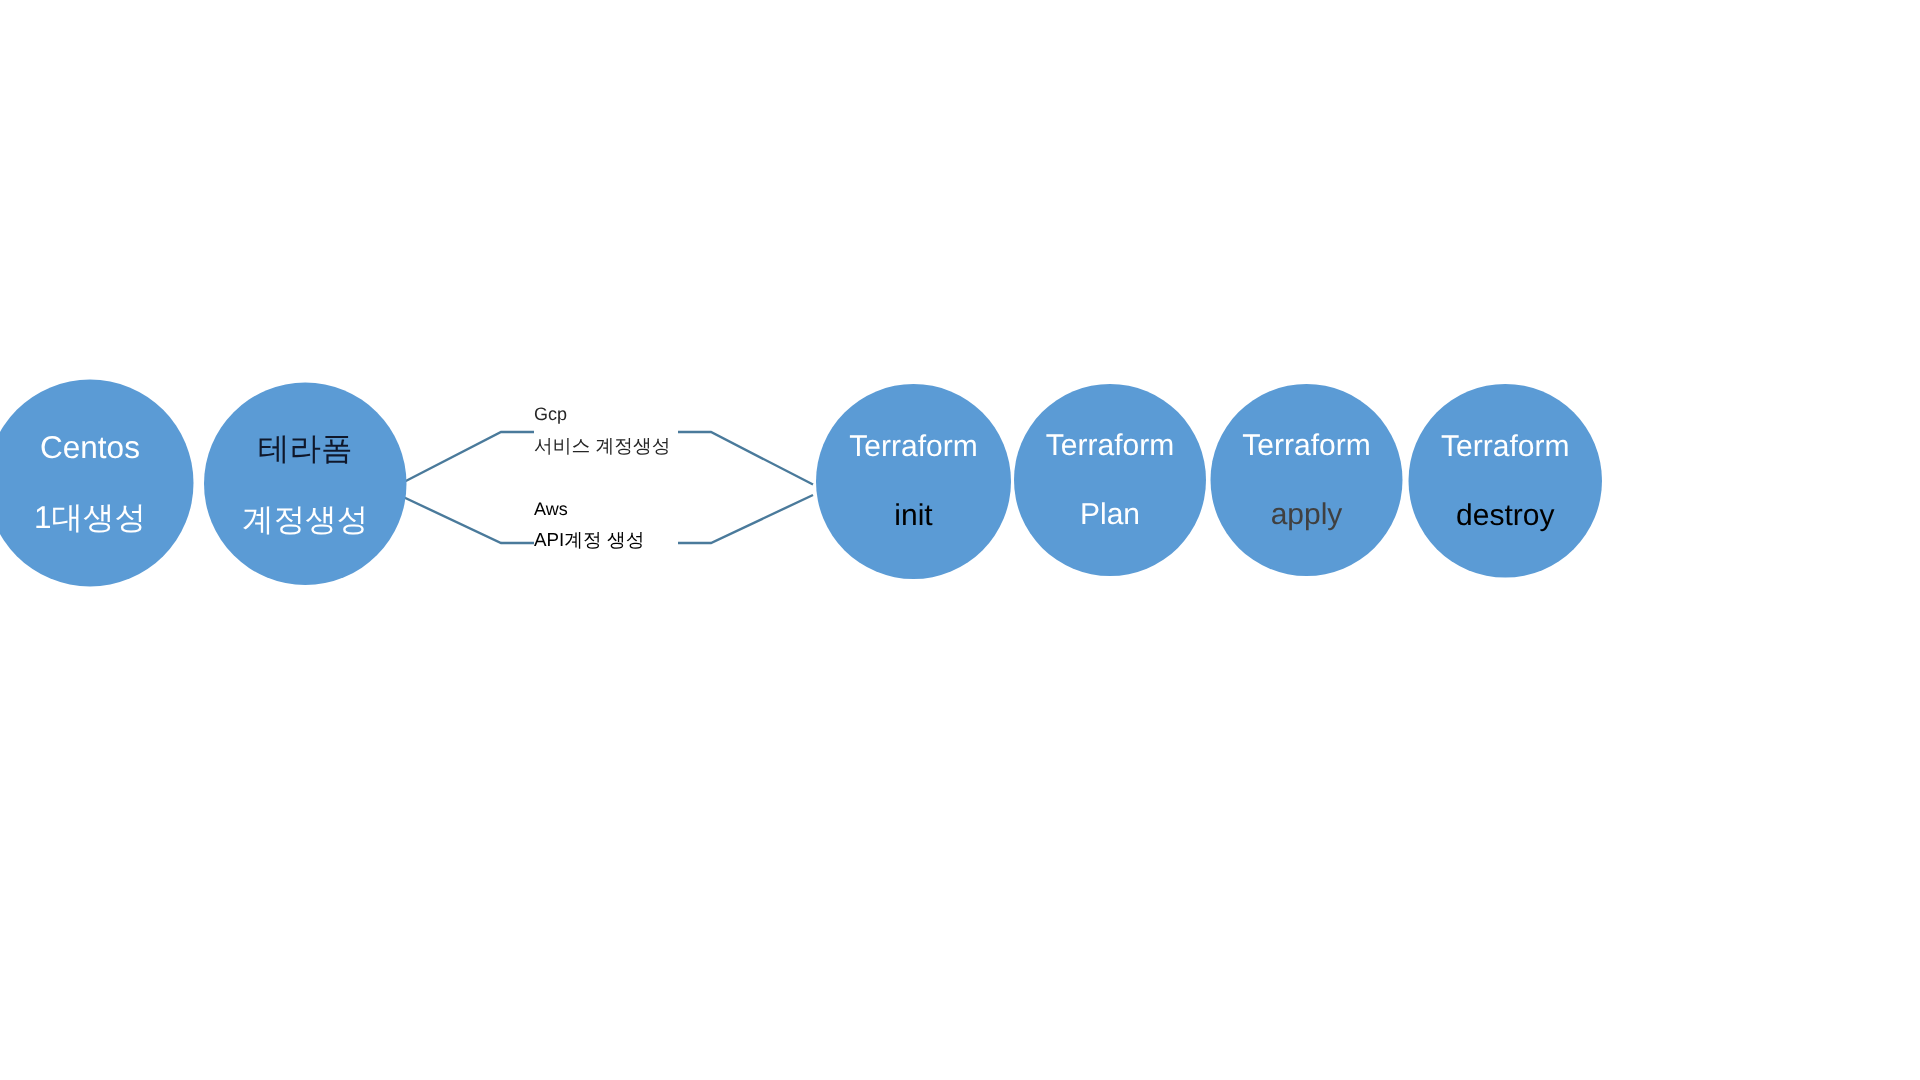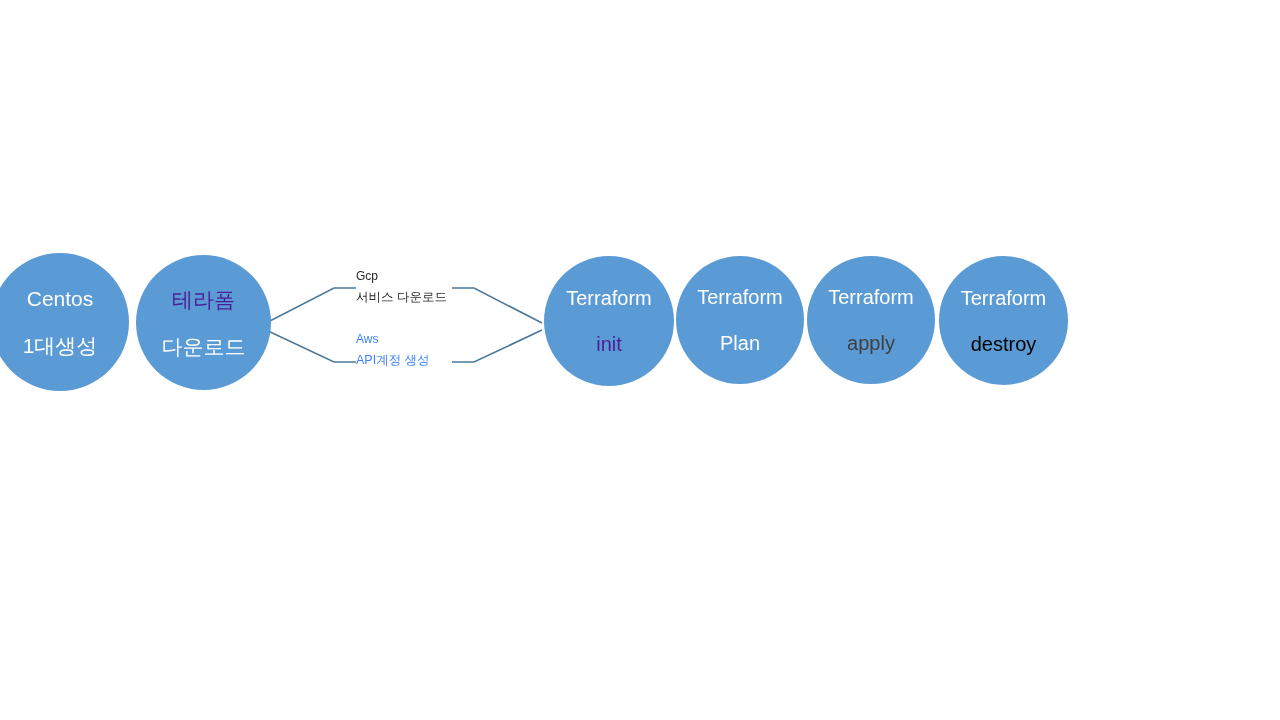--- a/index.html
+++ b/index.html
@@ -78,37 +78,37 @@
     <polyline fill="none" stroke="#4a7a9b" stroke-width="1.6" points="452,288 474,288 542,323"></polyline>
     <polyline fill="none" stroke="#4a7a9b" stroke-width="1.6" points="452,362 474,362 542,330"></polyline>
   </svg>
 
   <div class="node kr" style="left: -9px; top: 253px; width: 138px; height: 138px; background: rgb(91, 155, 213);">
     <span class="node-line l1" style="color: rgb(255, 255, 255);">Centos</span>
     <span class="node-line l2" style="color: rgb(255, 255, 255);">1대생성</span>
   </div>
 
   <div class="node kr" style="left: 136px; top: 255px; width: 135px; height: 135px; background: rgb(91, 155, 213);">
-    <span class="node-line l1" style="color: #4c1d95;">테라폼</span>
-    <span class="node-line l2" style="color: rgb(255, 255, 255);">다운로드</span>
+    <span class="node-line l1" style="color: #0f172a;">테라폼</span>
+    <span class="node-line l2" style="color: rgb(255, 255, 255);">계정생성</span>
   </div>
 
   <div class="branch-label" style="left: 356px; top: 270px; width: 92px; color: rgb(38, 38, 38);">
     <span class="lbl-title">Gcp</span>
-    <span class="lbl-sub">서비스 다운로드</span>
+    <span class="lbl-sub">서비스 계정생성</span>
   </div>
 
-  <div class="branch-label" style="left: 356px; top: 333px; width: 92px; color: #3b82f6;">
+  <div class="branch-label" style="left: 356px; top: 333px; width: 92px; color: #000000;">
     <span class="lbl-title">Aws</span>
     <span class="lbl-sub">API계정 생성</span>
   </div>
 
   <div class="node" style="left: 544px; top: 256px; width: 130px; height: 130px; background: rgb(91, 155, 213);">
     <span class="node-line l1" style="color: rgb(255, 255, 255);">Terraform</span>
-    <span class="node-line l2" style="color: #4c1d95;">init</span>
+    <span class="node-line l2" style="color: #000000;">init</span>
   </div>
 
   <div class="node" style="left: 676px; top: 256px; width: 128px; height: 128px; background: rgb(91, 155, 213);">
     <span class="node-line l1" style="color: rgb(255, 255, 255);">Terraform</span>
     <span class="node-line l2" style="color: rgb(255, 255, 255);">Plan</span>
   </div>
 
   <div class="node" style="left: 807px; top: 256px; width: 128px; height: 128px; background: rgb(91, 155, 213);">
     <span class="node-line l1" style="color: rgb(255, 255, 255);">Terraform</span>
     <span class="node-line l2" style="color: #404040;">apply</span>

